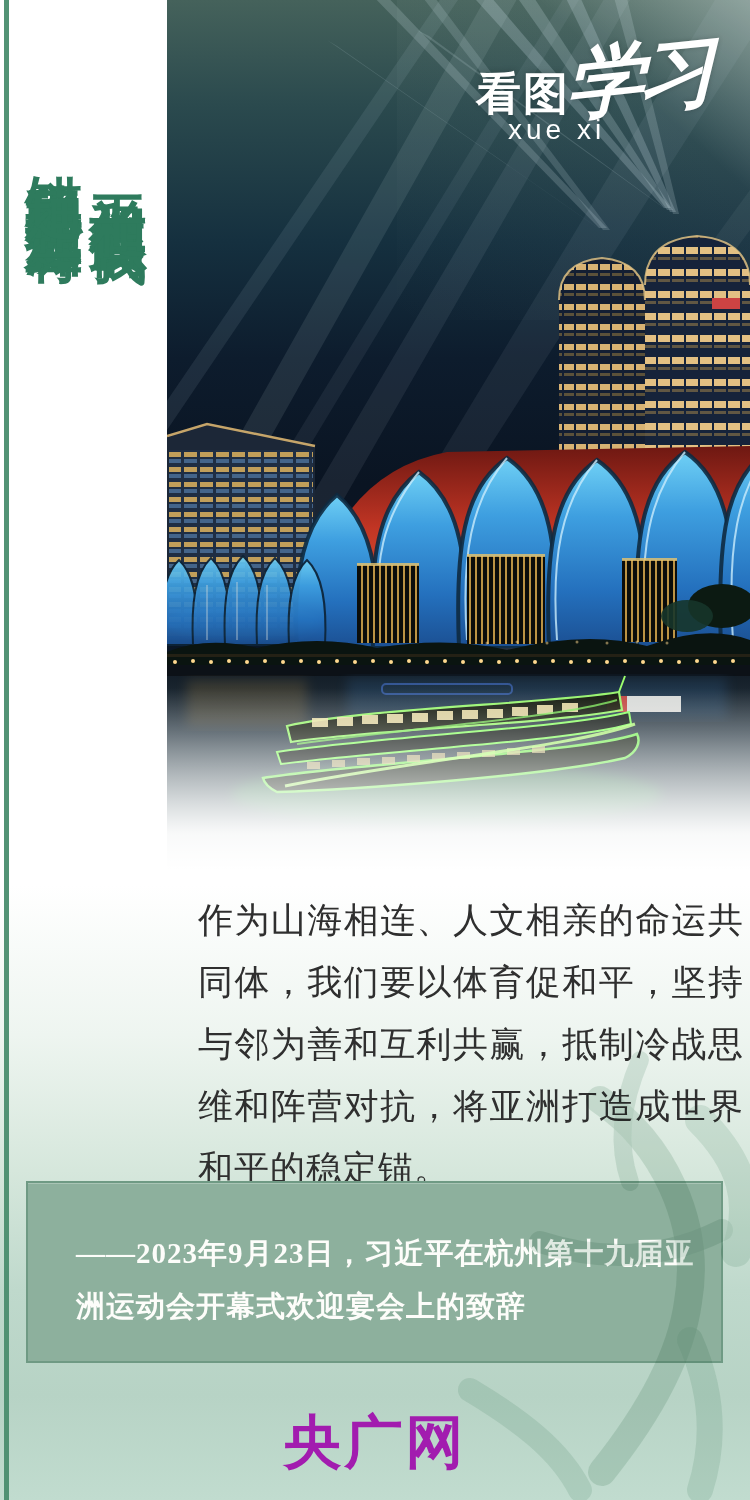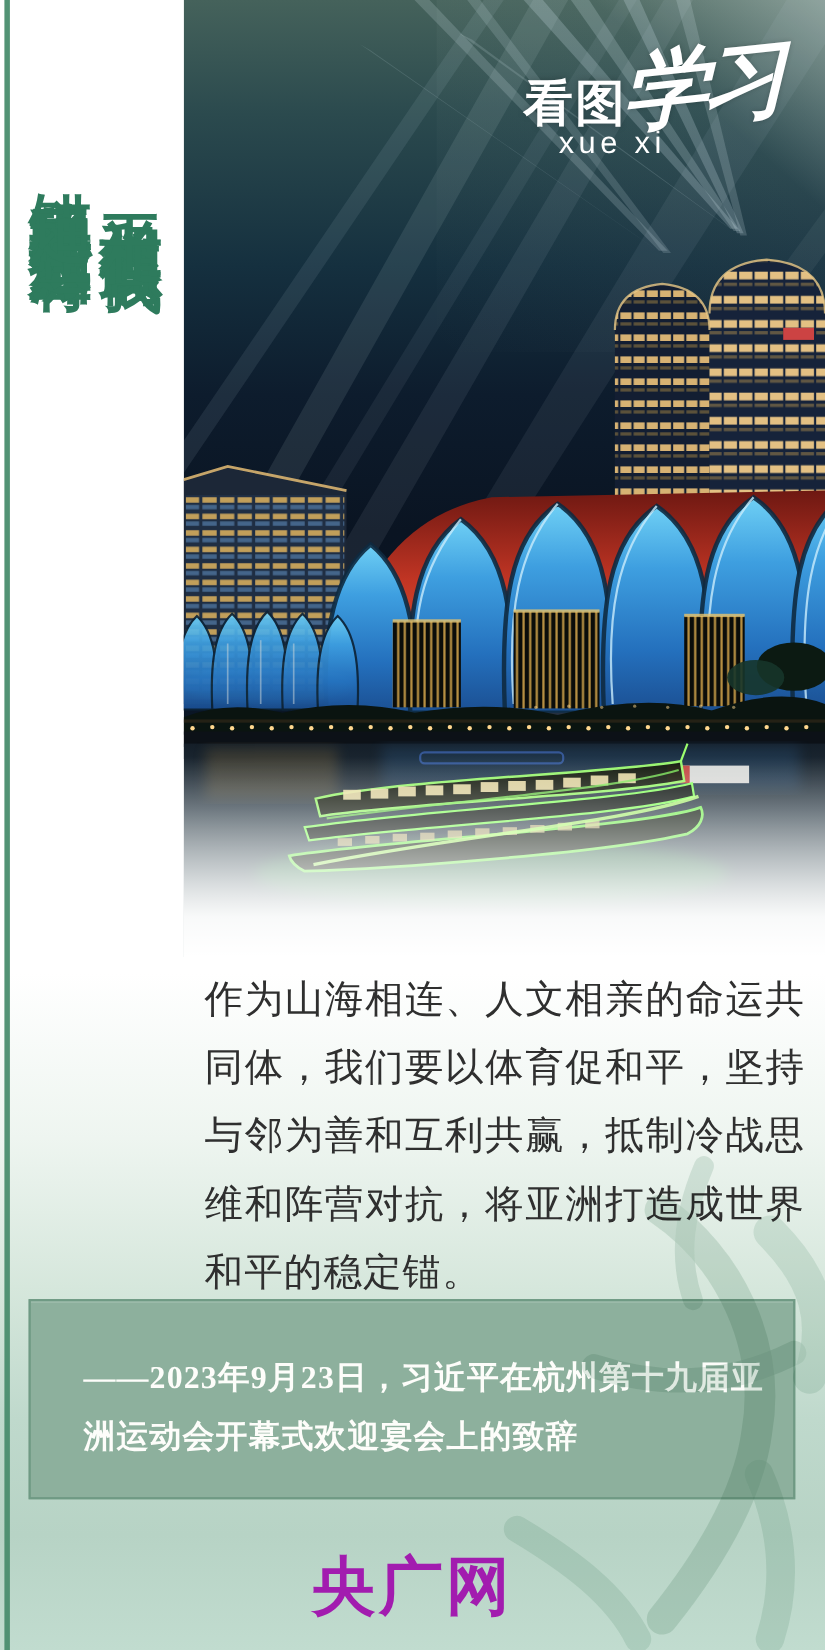--- a/index.html
+++ b/index.html
@@ -30,21 +30,21 @@
     position:absolute;left:96px;top:-4px;font-size:78px;font-style:italic;font-weight:600;
     letter-spacing:-6px;transform:rotate(-6deg) skewX(-6deg);text-shadow:0 0 5px rgba(0,0,0,.2);
   }
   .headline{
     position:absolute;left:16px;top:182px;height:790px;width:134px;z-index:2;
     writing-mode:vertical-rl;color:#2e7b5d;
     font-weight:700;font-size:57px;line-height:64px;letter-spacing:-4px;
   }
   .headline span{display:block;}
   .body-text{
-    position:absolute;left:186px;top:878px;width:546px;margin:0;z-index:2;
+    position:absolute;left:186px;top:878px;width:546px;margin:12px;z-index:2;
     font-size:35px;line-height:62px;letter-spacing:1px;color:#2f2f2f;
     text-align:justify;text-justify:inter-character;
   }
   .attribution{
     position:absolute;left:26px;top:1181px;width:697px;height:182px;z-index:2;
     background:#8db09d;border:2px solid #6f9a84;box-sizing:border-box;
     box-shadow:inset 0 1px 0 rgba(255,255,255,.25);
   }
   .attribution p{
     margin:0;padding:44px 20px 0 48px;color:#fdfdfa;

